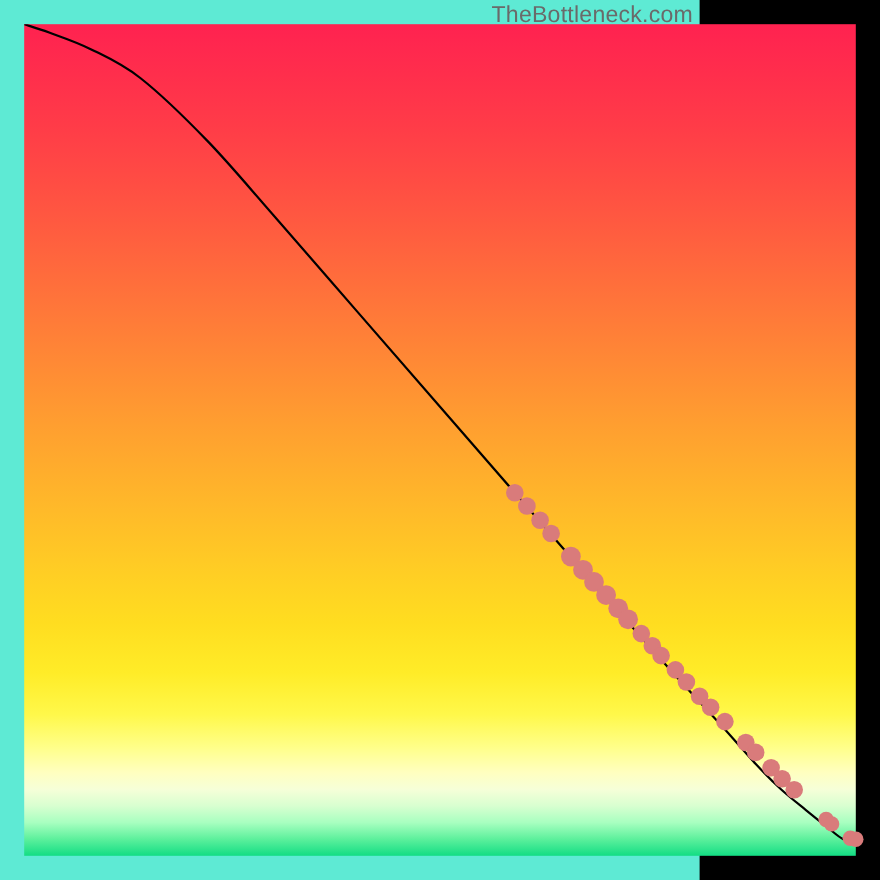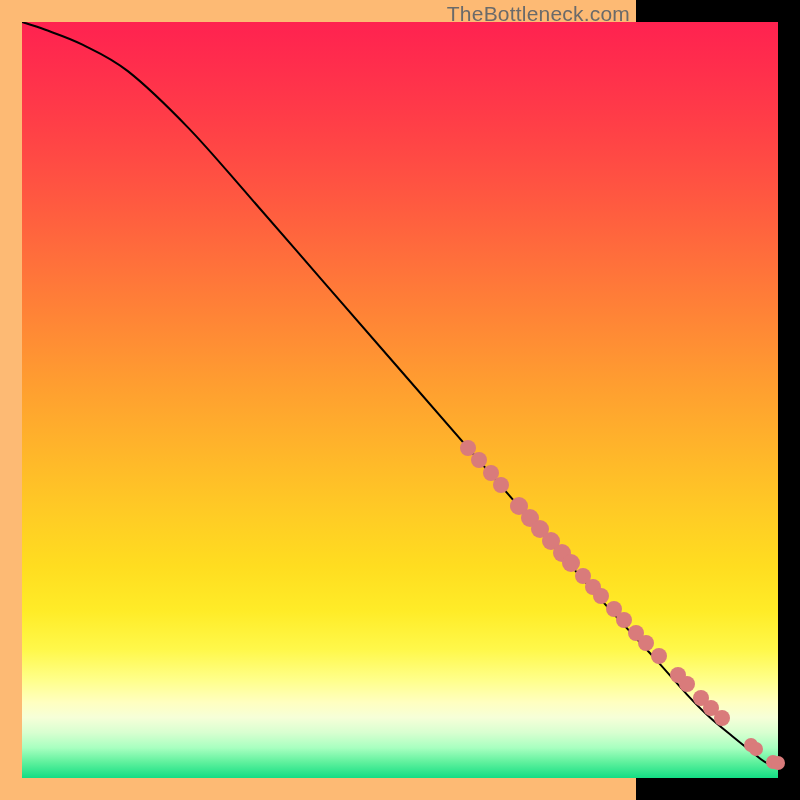--- a/index.html
+++ b/index.html
@@ -7,21 +7,21 @@
     padding: 0;
     width: 800px;
     height: 800px;
     background: #000;
     overflow: hidden;
   }
   .stage {
     position: relative;
     width: 636px;
     height: 800px;
-    background: #fdba74;
+    background: #5eead4;
   }
   .plot {
     position: absolute;
     left: 22px;
     top: 22px;
     width: 756px;
     height: 756px;
     
     background: linear-gradient(to bottom,
       #ff2250 0%,

